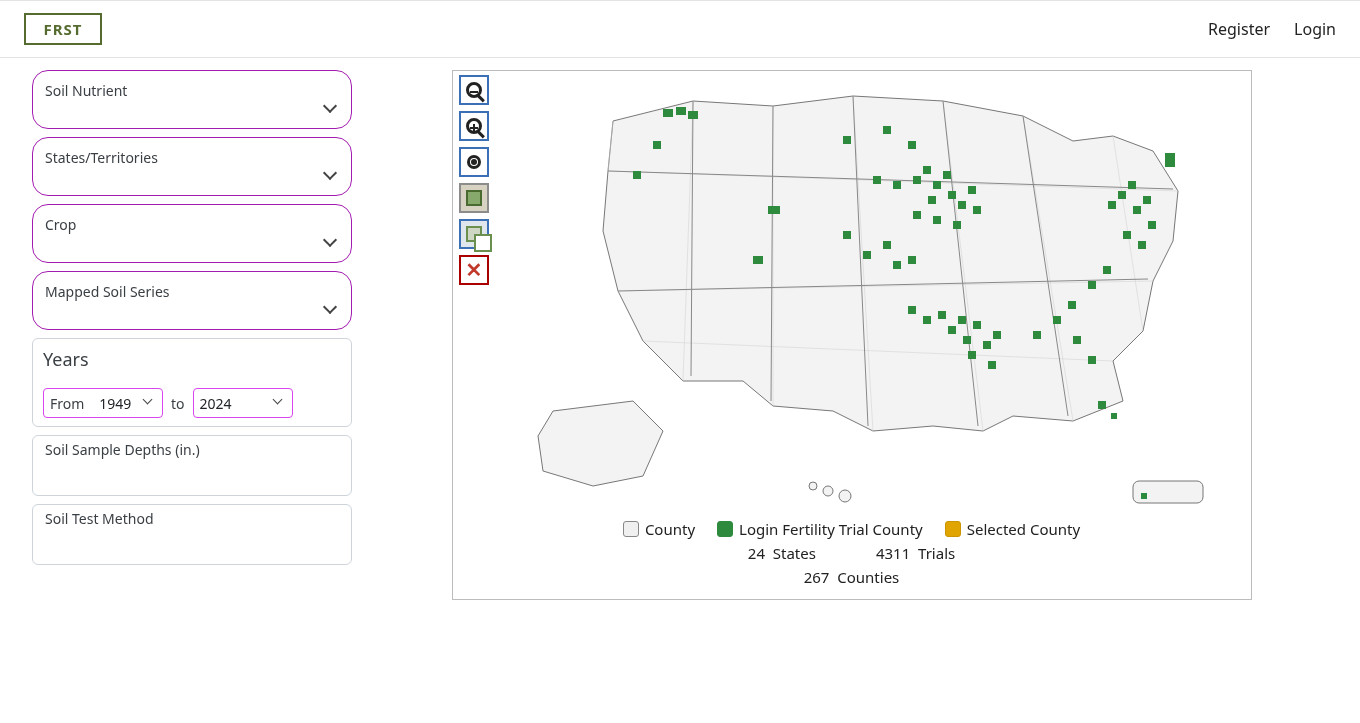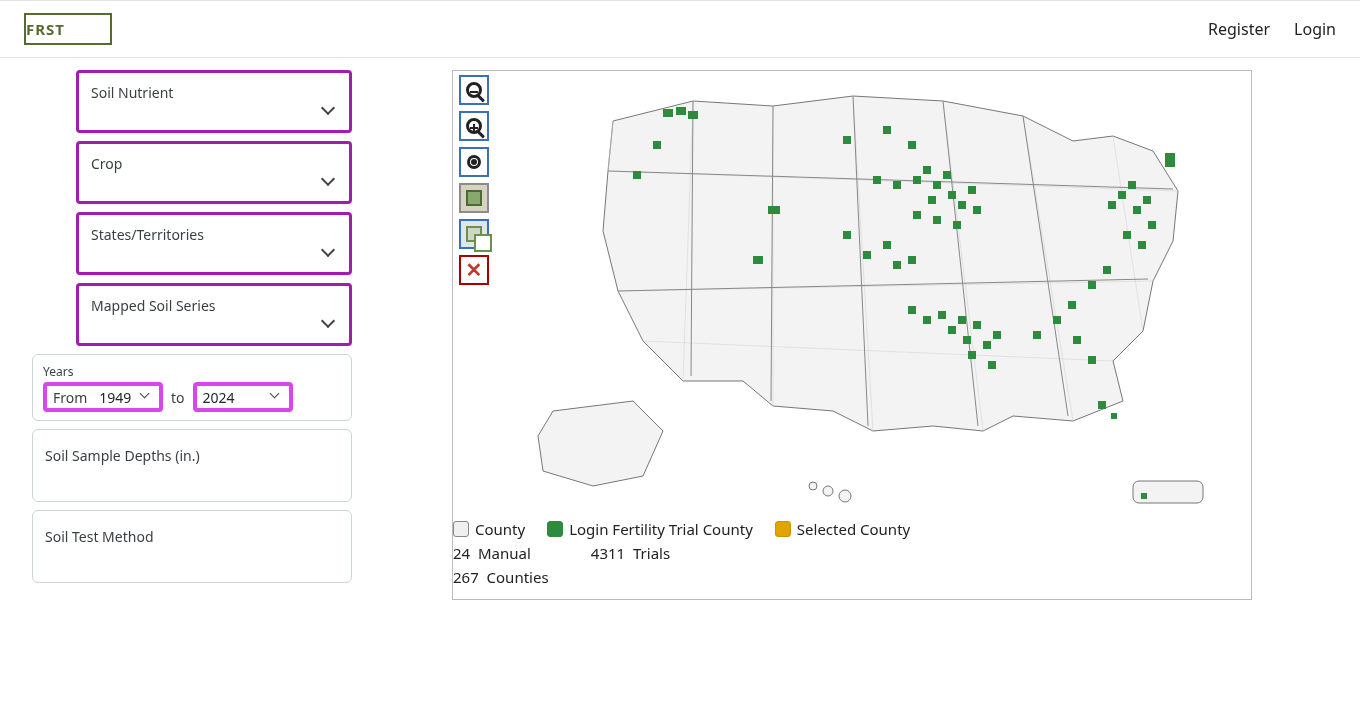--- a/index.html
+++ b/index.html
@@ -4,67 +4,66 @@
 <style>
   * { box-sizing: border-box; margin: 0; padding: 0; }
   body { font-family: system-ui, -apple-system, "Segoe UI", Roboto, sans-serif; font-size: 14px; color: #212529; background: #fff; }
   
   .topnav {
     display: flex; align-items: center; justify-content: space-between;
     height: 58px; padding: 0 24px; border-top: 1px solid #e3e3e3; border-bottom: 1px solid #e3e3e3;
   }
   .nav-left { display: flex; align-items: center; gap: 24px; }
   .logo {
-    width: 88px; height: 32px; border: 2px solid #556b2f; display:flex; align-items:center; 
+    width: 78px; height: 32px; border: 2px solid #556b2f; display:flex; align-items:center; justify-content:center;
     position: relative; font-weight: 700; color:#556b2f; font-size: 15px; letter-spacing: 1px;
   }
   .nav-links { display:flex; gap: 24px; }
   .nav-link { color:#222; font-size:16px; cursor:pointer; }
   .nav-right { display:flex; gap:24px; }
   .nav-right span { color:#222; font-size:16px; cursor:pointer; }
 
   
   .content { display:flex; align-items:flex-start; padding: 12px 0 0 32px; gap: 100px; }
   .sidebar { width: 320px; display:flex; flex-direction:column; gap: 8px; }
   .filter-card {
-    border: 3px solid #a21caf; border-radius: 4px; padding: 10px 12px 28px 12px;
+    border: 1px solid #a21caf; border-radius: 16px; padding: 10px 12px 28px 12px;
     position: relative;
-    margin-left: 44px;
   }
   .filter-label { font-size: 14px; color: #3a3f44; }
   .filter-chevron {
     position:absolute; right: 14px; top: 30px; width: 14px; height: 14px;
     display:flex; align-items:center; justify-content:center; color:#4a4a4a;
     cursor:pointer;
   }
   .chev-down::before {
     content:""; display:block; width:8px; height:8px; border-right:2px solid #444; border-bottom:2px solid #444;
     transform: rotate(45deg); margin-top:-4px;
   }
 
   .years-card {
     border: 1px solid #ced4da; border-radius: 6px; padding: 8px 10px 8px 10px;
   }
   .years-row { display:flex; align-items:center; gap: 8px; margin-top:2px; }
-  .years-label { font-size:12px; color:#3a3f44; margin-bottom:2px; }
+  .years-label { font-size:18px; color:#3a3f44; margin-bottom:17px; }
   .year-select {
-    display:flex; align-items:center; border:4px solid #d946ef; border-radius:4px; height:30px;
+    display:flex; align-items:center; border:1px solid #d946ef; border-radius:4px; height:30px;
     padding: 0 6px; gap: 6px; min-width: 120px; justify-content:space-between; cursor:pointer;
   }
   .year-select .from-label { color:#3a3f44; padding-right:2px; }
   .year-val { color:#212529; }
   .mini-chev { width:10px; height:10px; margin-right:2px; }
   .mini-chev::before {
     content:""; display:block; width:6px; height:6px; border-right:1.6px solid #444; border-bottom:1.6px solid #444;
     transform: rotate(45deg); margin-top:-2px;
   }
   .to-label { color:#3a3f44; }
 
   .plain-card {
-    border: 1px solid #ced4da; border-radius:6px; padding: 16px 12px 36px 12px;
+    border: 1px solid #ced4da; border-radius:6px; padding: 4px 12px 36px 12px;
   }
   .plain-card .label { color:#3a3f44; }
 
   
   .map-wrap { width: 800px; }
   .map-panel {
     width: 800px; height: 530px; border:1px solid #b5b5b5e6; position:relative; background:#fff;
   }
   .map-toolbar {
     position:absolute; left: 6px; top: 4px; display:flex; flex-direction:column; gap:6px;
@@ -90,21 +89,21 @@
   .icon-target::after { content:""; position:absolute; width:6px; height:6px; background:#222; border-radius:50%; left:1px; top:1px; }
   .icon-square { width:16px; height:16px; border:2px solid #4a6b2f; background:#87a96b; }
   .icon-layers { width:16px; height:16px; border:2px solid #6b8f4e; background:#cfd7c4; position:relative; }
   .icon-layers::after{ content:""; position:absolute; left:6px; top:6px; width:14px; height:14px; border:2px solid #6b8f4e; background:#fff; }
   .icon-x { font-size:20px; line-height:1; color:#c0392b; font-weight:800; }
 
   
   .map-svg { position:absolute; left:60px; top:10px; width:720px; height:430px; }
 
   .legend {
-    position:absolute; left:0; right:1px; bottom:12px; display:flex; flex-direction:column; gap:4px;
+    position:absolute; left:0; right:1px; bottom:12px; display:flex; flex-direction:column; align-items:center; gap:4px;
     font-size:15px; color:#222;
   }
   .legend-row { display:flex; align-items:center; gap:22px; }
   .lg-item { display:flex; align-items:center; gap:6px; }
   .swatch { width:16px; height:16px; border-radius:3px; border:1px solid #888; }
   .sw-county { background:#f0f0f0; }
   .sw-trial { background:#2e8b3d; border-color:#2e8b3d; }
   .sw-sel { background:#e0a500; border-color:#cc9400; }
   .stats-row { display:flex; gap:60px; font-size:15px; }
   .stats-sub { font-size:15px; }
@@ -129,26 +128,26 @@
 <div class="content">
 
   <div class="sidebar">
 
     <div class="filter-card">
       <div class="filter-label">Soil Nutrient</div>
       <div class="filter-chevron chev-down"></div>
     </div>
 
     <div class="filter-card">
+      <div class="filter-label">States/Territories</div>
+      <div class="filter-chevron chev-down"></div>
+    </div>
+
+    <div class="filter-card">
       <div class="filter-label">Crop</div>
-      <div class="filter-chevron chev-down"></div>
-    </div>
-
-    <div class="filter-card">
-      <div class="filter-label">States/Territories</div>
       <div class="filter-chevron chev-down"></div>
     </div>
 
     <div class="filter-card">
       <div class="filter-label">Mapped Soil Series</div>
       <div class="filter-chevron chev-down"></div>
     </div>
 
     <div class="years-card">
       <div class="years-label">Years</div>
@@ -315,21 +314,21 @@
             <span class="swatch sw-trial"></span>
             <span>Login Fertility Trial County</span>
           </div>
           <div class="lg-item">
             <span class="swatch sw-sel"></span>
             <span>Selected County</span>
           </div>
         </div>
         <div class="stats-row">
           <span>
-            <b>24</b>&nbsp;&nbsp;<span>Manual</span>
+            <b>24</b>&nbsp;&nbsp;<span>States</span>
           </span>
           <span>
             <b>4311</b>&nbsp;&nbsp;<span>Trials</span>
           </span>
         </div>
         <div class="stats-sub">
           <b>267</b>&nbsp;&nbsp;<span>Counties</span>
         </div>
       </div>
 

